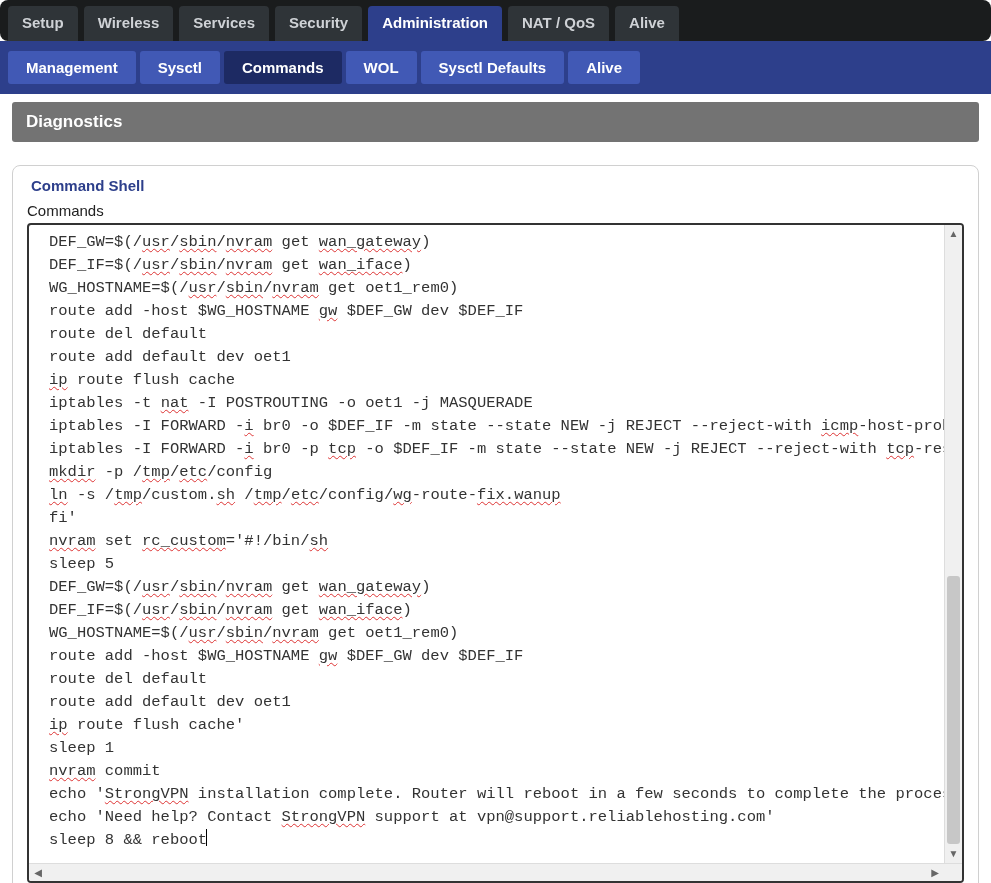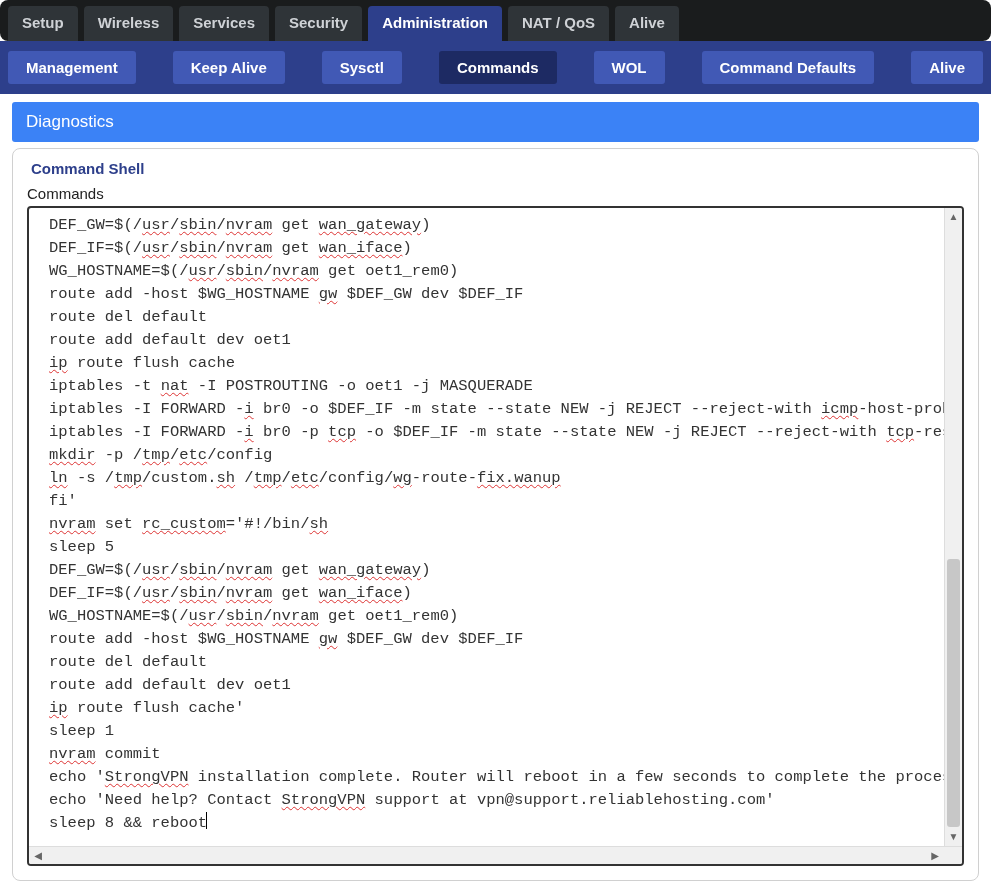--- a/index.html
+++ b/index.html
@@ -30,47 +30,46 @@
   }
   .toptab.active {
     background: #2d3f8b;
     color: #ffffff;
   }
   .subbar {
     background: #2d3f8b;
     display: flex;
     padding: 10px 8px 10px 8px;
     gap: 4px;
-    justify-content: space-between;
   }
   .subtab {
     padding: 8px 18px;
     border-radius: 3px;
     font-weight: bold;
     font-size: 15px;
     color: #ffffff;
     background: #4159b5;
     cursor: pointer;
     white-space: nowrap;
   }
   .subtab.active {
     background: #1d2a63;
     color: #ffffff;
   }
   .content {
     padding: 8px 12px 12px 12px;
   }
   .section-head {
-    background: #3b82f6;
+    background: #737373;
     color: #ffffff;
-    font-weight: normal;
+    font-weight: bold;
     font-size: 17px;
     padding: 10px 14px;
     border-radius: 3px;
-    margin-bottom: 6px;
+    margin-bottom: 23px;
   }
   .fieldset {
     border: 1px solid #d0d0d0;
     border-radius: 8px;
     padding: 12px 14px 14px 14px;
     margin-top: 4px;
   }
   .legend {
     font-weight: bold;
     color: #2d3f8b;
@@ -161,25 +160,24 @@
     <div class="toptab">Setup</div>
     <div class="toptab">Wireless</div>
     <div class="toptab">Services</div>
     <div class="toptab">Security</div>
     <div class="toptab active">Administration</div>
     <div class="toptab">NAT / QoS</div>
     <div class="toptab">Alive</div>
   </div>
 <div class="subbar" id="subbar">
     <div class="subtab">Management</div>
-    <div class="subtab">Keep Alive</div>
     <div class="subtab">Sysctl</div>
     <div class="subtab active">Commands</div>
     <div class="subtab">WOL</div>
-    <div class="subtab">Command Defaults</div>
+    <div class="subtab">Sysctl Defaults</div>
     <div class="subtab">Alive</div>
   </div>
 
 <div class="content">
   <div class="section-head">Diagnostics</div>
 
   <div class="fieldset">
     <div class="legend">Command Shell</div>
     <div class="cmd-label">Commands</div>
 

